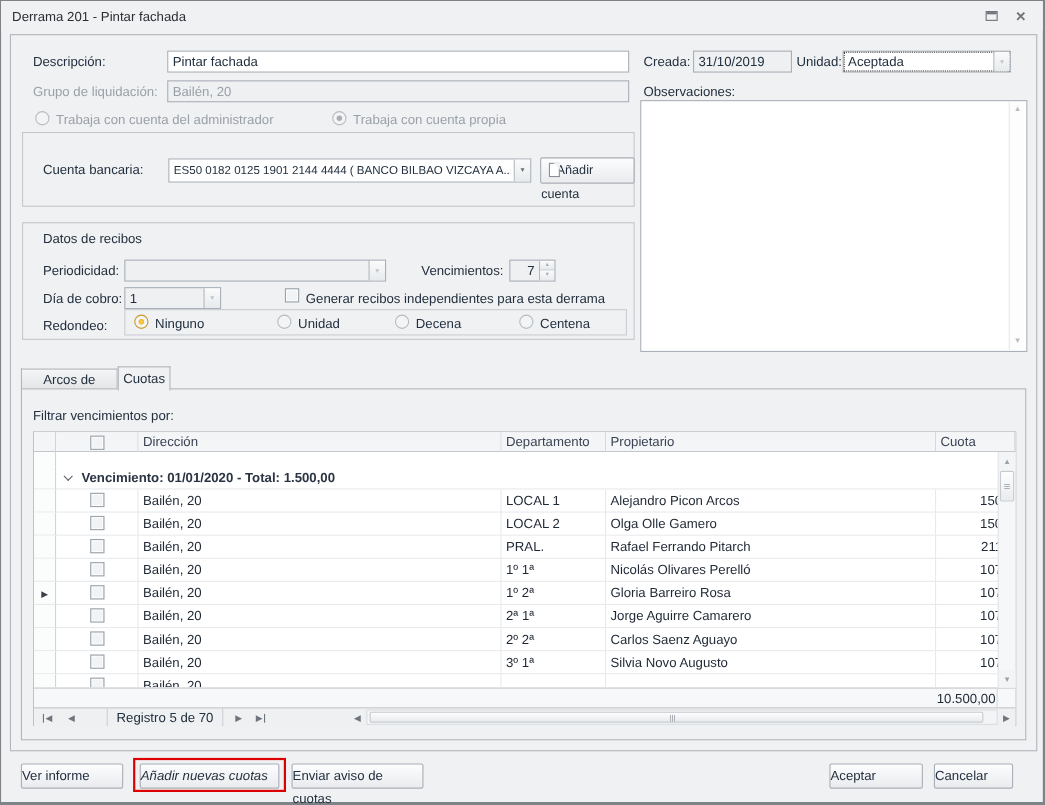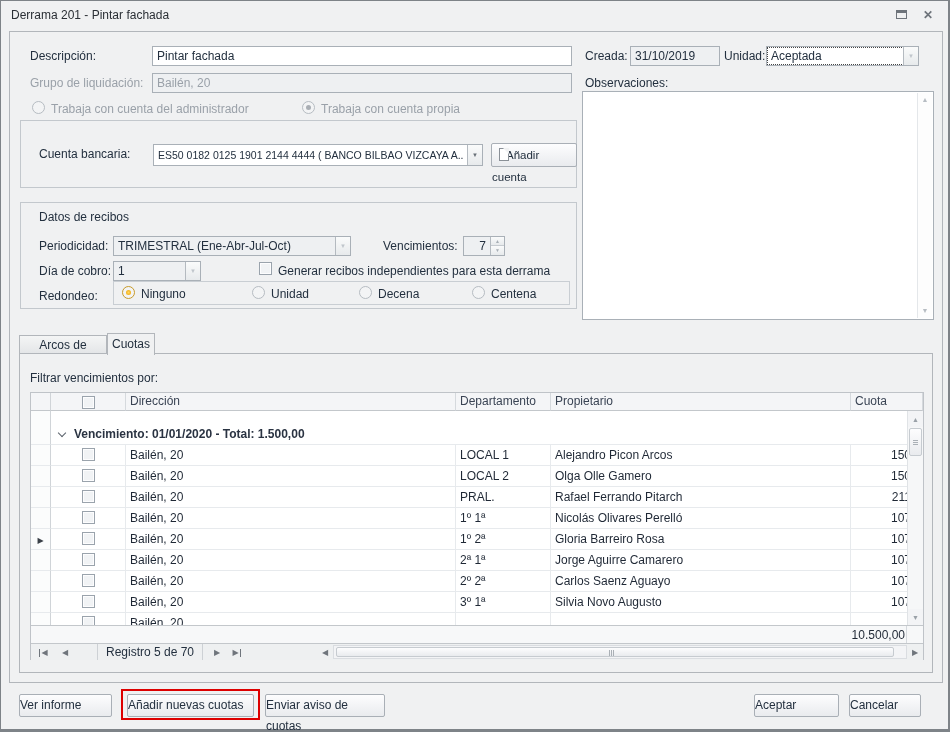--- a/index.html
+++ b/index.html
@@ -153,21 +153,20 @@
         <span class="doc-icon"></span>
         <span style="margin-left:14px; line-height:22px; font-size:11.5px;">Añadir cuenta</span>
       </div>
     </div>
 
     <div class="gbox" style="left:10px; top:170px; width:557px; height:107px;">
       <div class="lbl" style="left:18px; top:7px;">Datos de recibos</div>
 
       <div class="lbl" style="left:18px; top:36px;">Periodicidad:</div>
       <div class="field field-dis" style="left:92px; top:33px; width:238px;">
-        <span class="txt-in">TRIMESTRAL (Ene-Abr-Jul-Oct)</span>
         <div class="combo-arrow arrow-dis"><span>▼</span></div>
       </div>
       <div class="lbl" style="left:362px; top:36px;">Vencimientos:</div>
       <div class="field field-dis" style="left:442px; top:33px; width:42px; text-align:right; padding-right:18px;">
         <span>7</span>
         <div class="spin">
           <div>▲</div>
           <div>▼</div>
         </div>
       </div>
@@ -316,17 +315,17 @@
             <div id="hsb-thumb"></div>
           </div>
           <span class="navbtn" style="right:0;"><span>▶</span></span>
         </div>
       </div>
     </div>
   </div>
 
   <div id="red-box"></div>
   <div class="btn" style="left:18px; top:693px; width:93px; height:23px;"><span>Ver informe</span></div>
-  <div class="btn" style="left:126px; top:693px; width:127px; height:23px;"><span>Añadir nuevas cuotas</span></div>
+  <div class="btn" style="left:126px; top:693px; width:127px; height:23px;font-style:italic;"><span>Añadir nuevas cuotas</span></div>
   <div class="btn" style="left:264px; top:693px; width:120px; height:23px;"><span>Enviar aviso de cuotas</span></div>
   <div class="btn" style="left:753px; top:693px; width:85px; height:23px;"><span>Aceptar</span></div>
   <div class="btn" style="left:848px; top:693px; width:72px; height:23px;"><span>Cancelar</span></div>
 </div>
 
 </body></html>

